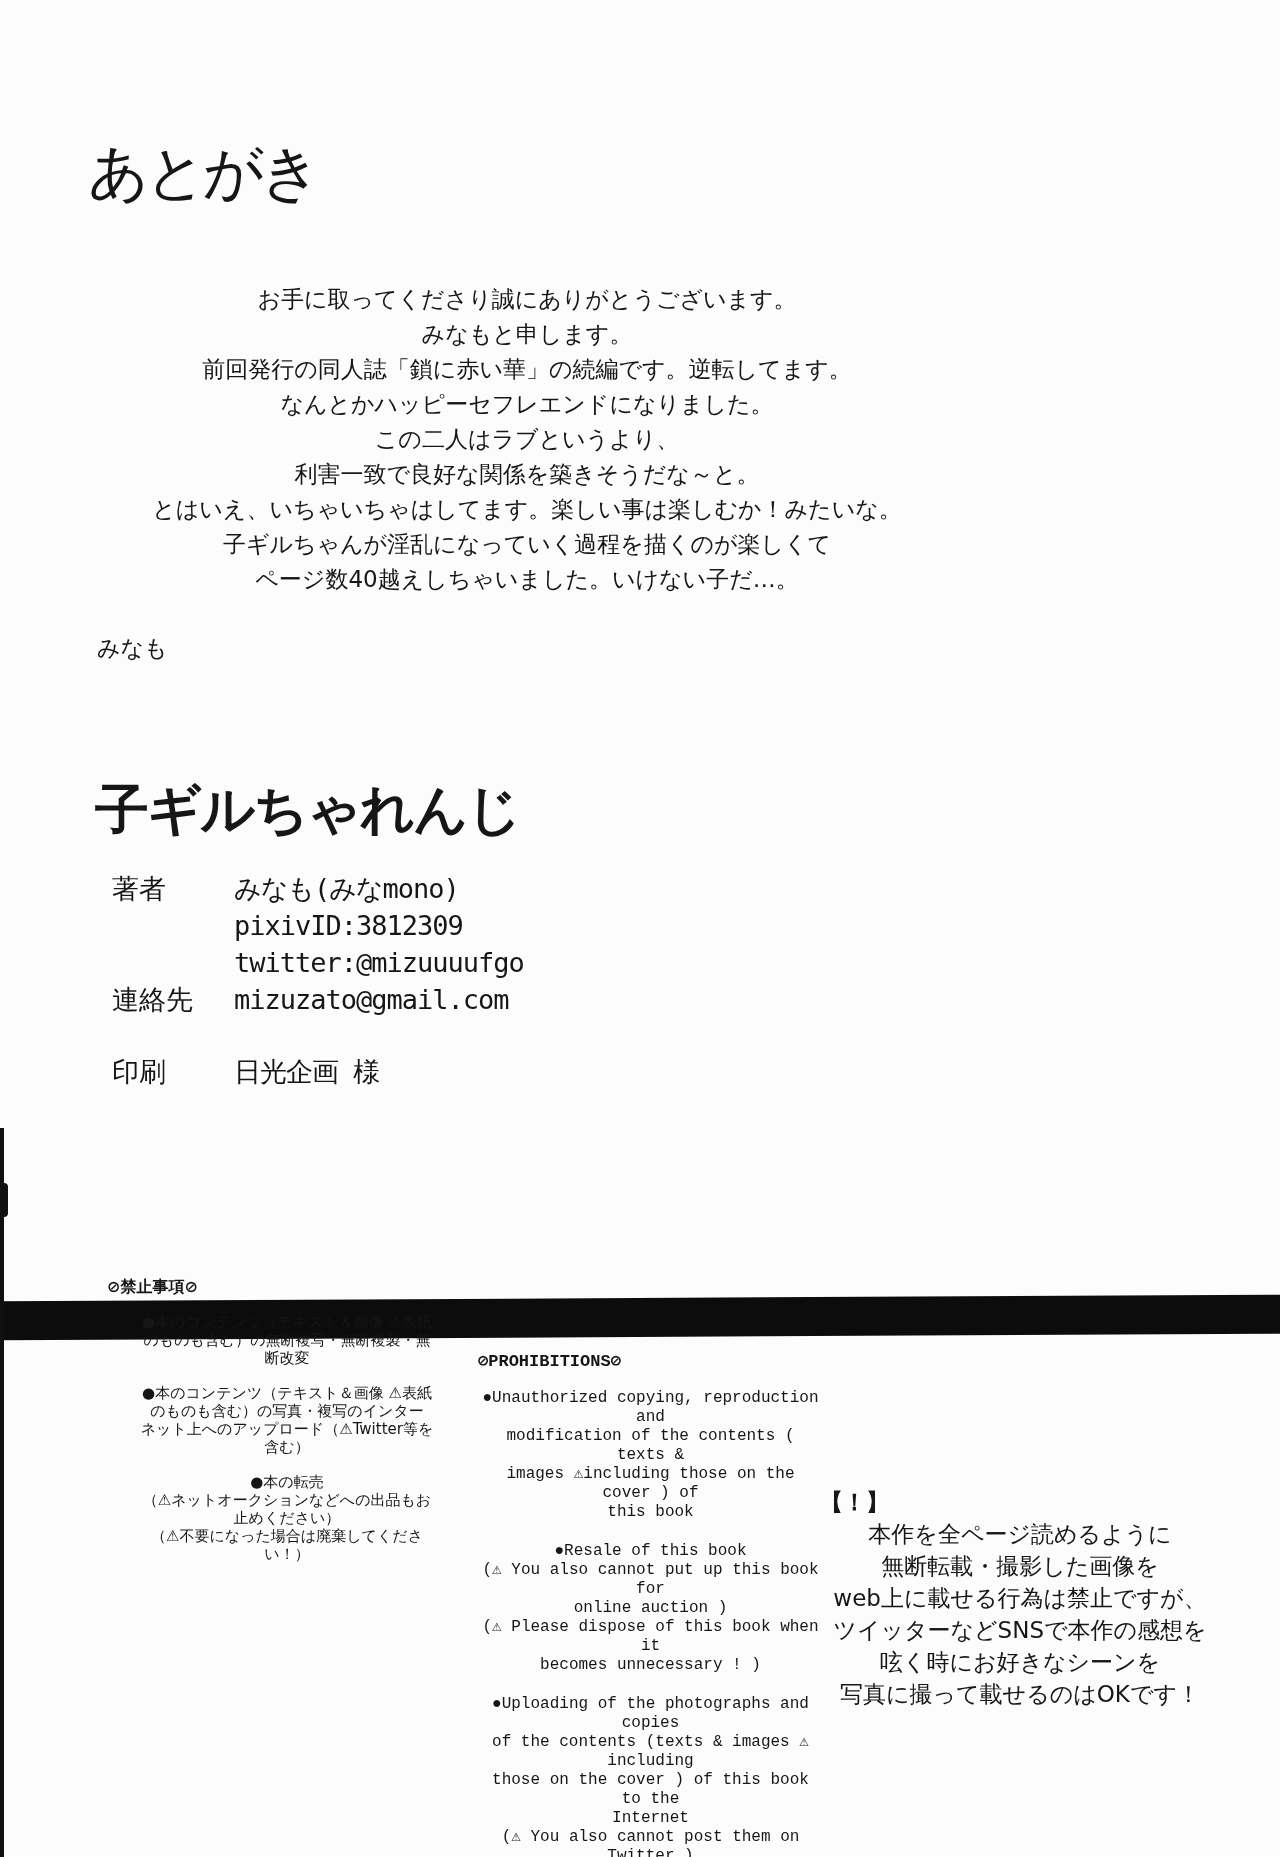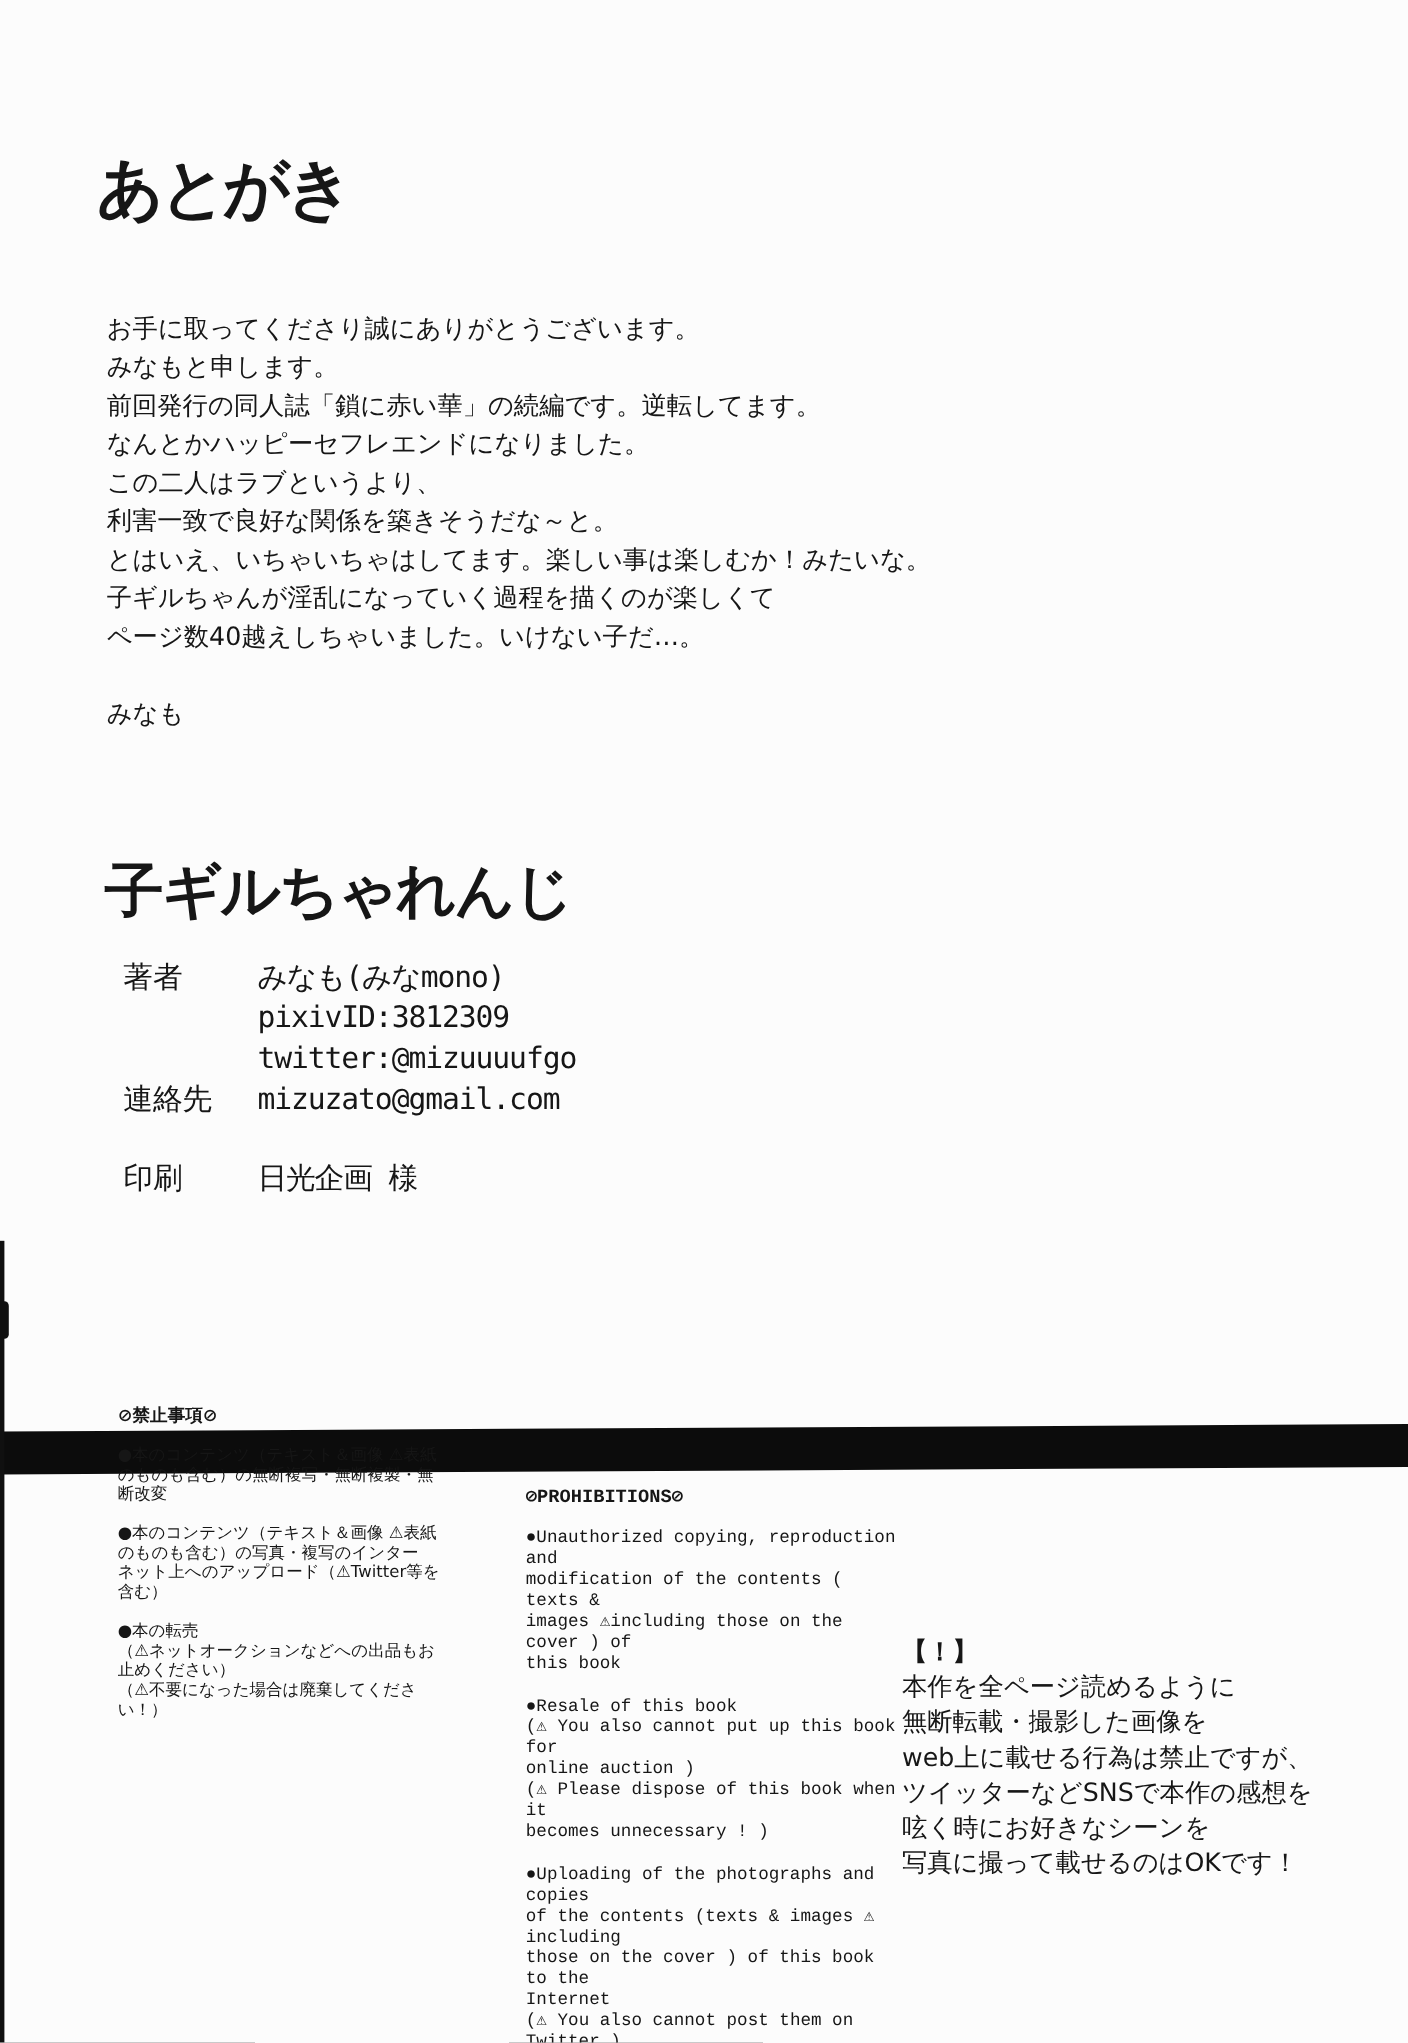--- a/index.html
+++ b/index.html
@@ -4,25 +4,25 @@
 <style>
   html,body { margin:0; padding:0; background:#888; }
   .page {
     position:relative; width:1280px; height:1857px;
     background: var(--paper, #fcfcfc);
     color: var(--ink, #161616);
     font-family: "DejaVu Sans", sans-serif;
     overflow:hidden;
   }
   .abs { position:absolute; }
-  .prelines { white-space: pre-line; }
+  .prelines { white-space: pre-line; text-align: center; }
 
   .title {
     left:88px; top:142px;
-    font-size:60px; font-weight:bold; letter-spacing:-4px;
+    font-size:60px; font-weight:normal; letter-spacing:-4px;
     line-height:1;
   }
   .body-text {
     left:97px; top:282px; width:860px;
     font-size:23px; line-height:35px;
   }
   .signature {
     left:97px; top:633px;
     font-size:23px;
   }

